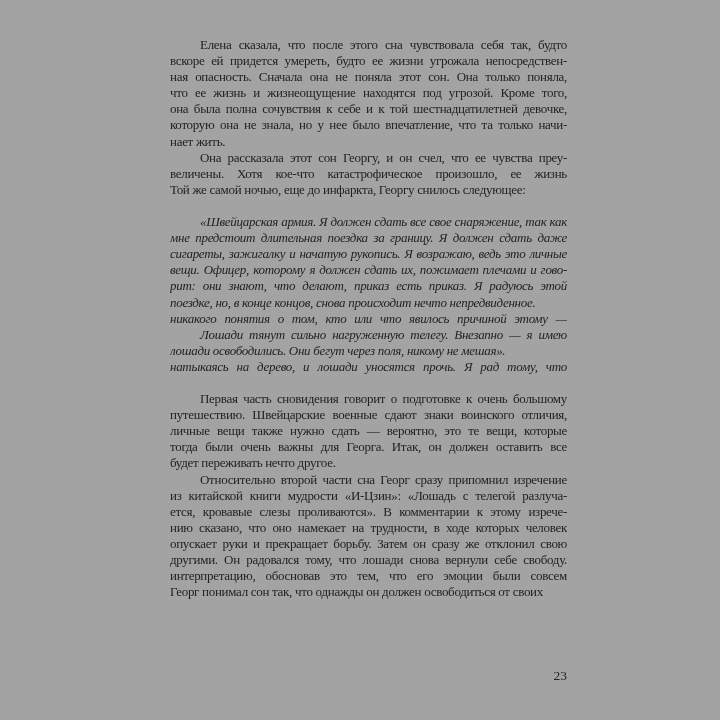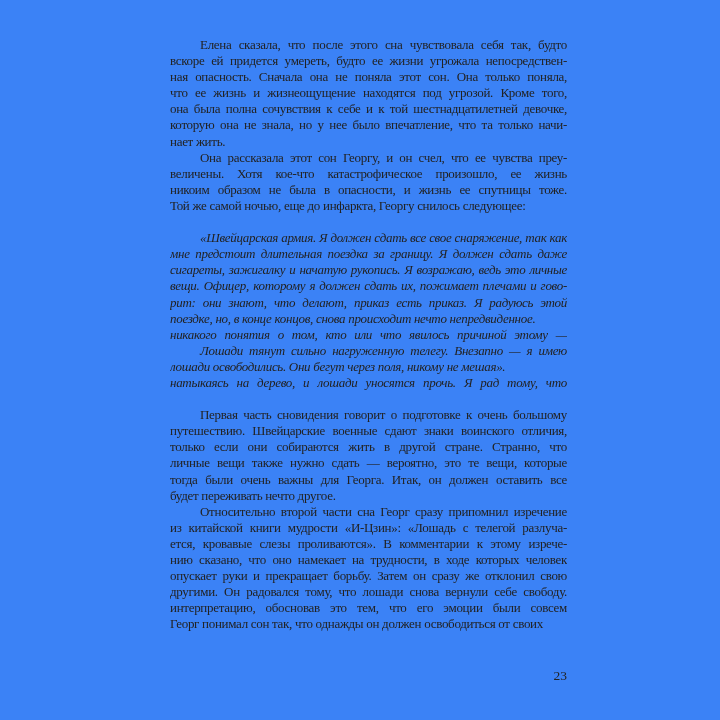--- a/index.html
+++ b/index.html
@@ -60,55 +60,53 @@
     width: 397px;
     text-align: right;
     font-size: 13.5px;
     letter-spacing: 0;
     color: #222222;
   }
 </style>
 </head>
 <body>
 
-<main class="book-page" style="background: #3b82f6; color: rgb(34, 34, 34);">
+<main class="book-page" style="background: #a3a3a3; color: rgb(34, 34, 34);">
   <div class="text-block" id="text-block">
       <div class="para">
         <div class="line first">Елена сказала, что после этого сна чувствовала себя так, будто</div>
         <div class="line">вскоре ей придется умереть, будто ее жизни угрожала непосредствен-</div>
         <div class="line">ная опасность. Сначала она не поняла этот сон. Она только поняла,</div>
         <div class="line">что ее жизнь и жизнеощущение находятся под угрозой. Кроме того,</div>
         <div class="line">она была полна сочувствия к себе и к той шестнадцатилетней девочке,</div>
         <div class="line">которую она не знала, но у нее было впечатление, что та только начи-</div>
         <div class="line last">нает жить.</div>
       </div>
       <div class="para">
         <div class="line first">Она рассказала этот сон Георгу, и он счел, что ее чувства преу-</div>
         <div class="line">величены. Хотя кое-что катастрофическое произошло, ее жизнь</div>
-        <div class="line">никоим образом не была в опасности, и жизнь ее спутницы тоже.</div>
         <div class="line last">Той же самой ночью, еще до инфаркта, Георгу снилось следующее:</div>
       </div>
       <div class="para quote gap">
         <div class="line first">«Швейцарская армия. Я должен сдать все свое снаряжение, так как</div>
         <div class="line">мне предстоит длительная поездка за границу. Я должен сдать даже</div>
         <div class="line">сигареты, зажигалку и начатую рукопись. Я возражаю, ведь это личные</div>
         <div class="line">вещи. Офицер, которому я должен сдать их, пожимает плечами и гово-</div>
         <div class="line">рит: они знают, что делают, приказ есть приказ. Я радуюсь этой</div>
         <div class="line last">поездке, но, в конце концов, снова происходит нечто непредвиденное.</div>
       </div>
       <div class="para quote">
         <div class="line">никакого понятия о том, кто или что явилось причиной этому —</div>
         <div class="line first">Лошади тянут сильно нагруженную телегу. Внезапно — я имею</div>
         <div class="line last">лошади освободились. Они бегут через поля, никому не мешая».</div>
         <div class="line">натыкаясь на дерево, и лошади уносятся прочь. Я рад тому, что</div>
       </div>
       <div class="para gap">
         <div class="line first">Первая часть сновидения говорит о подготовке к очень большому</div>
         <div class="line">путешествию. Швейцарские военные сдают знаки воинского отличия,</div>
-        <div class="line">только если они собираются жить в другой стране. Странно, что</div>
         <div class="line">личные вещи также нужно сдать — вероятно, это те вещи, которые</div>
         <div class="line">тогда были очень важны для Георга. Итак, он должен оставить все</div>
         <div class="line last">будет переживать нечто другое.</div>
       </div>
       <div class="para">
         <div class="line first">Относительно второй части сна Георг сразу припомнил изречение</div>
         <div class="line">из китайской книги мудрости «И-Цзин»: «Лошадь с телегой разлуча-</div>
         <div class="line">ется, кровавые слезы проливаются». В комментарии к этому изрече-</div>
         <div class="line">нию сказано, что оно намекает на трудности, в ходе которых человек</div>
         <div class="line">опускает руки и прекращает борьбу. Затем он сразу же отклонил свою</div>

